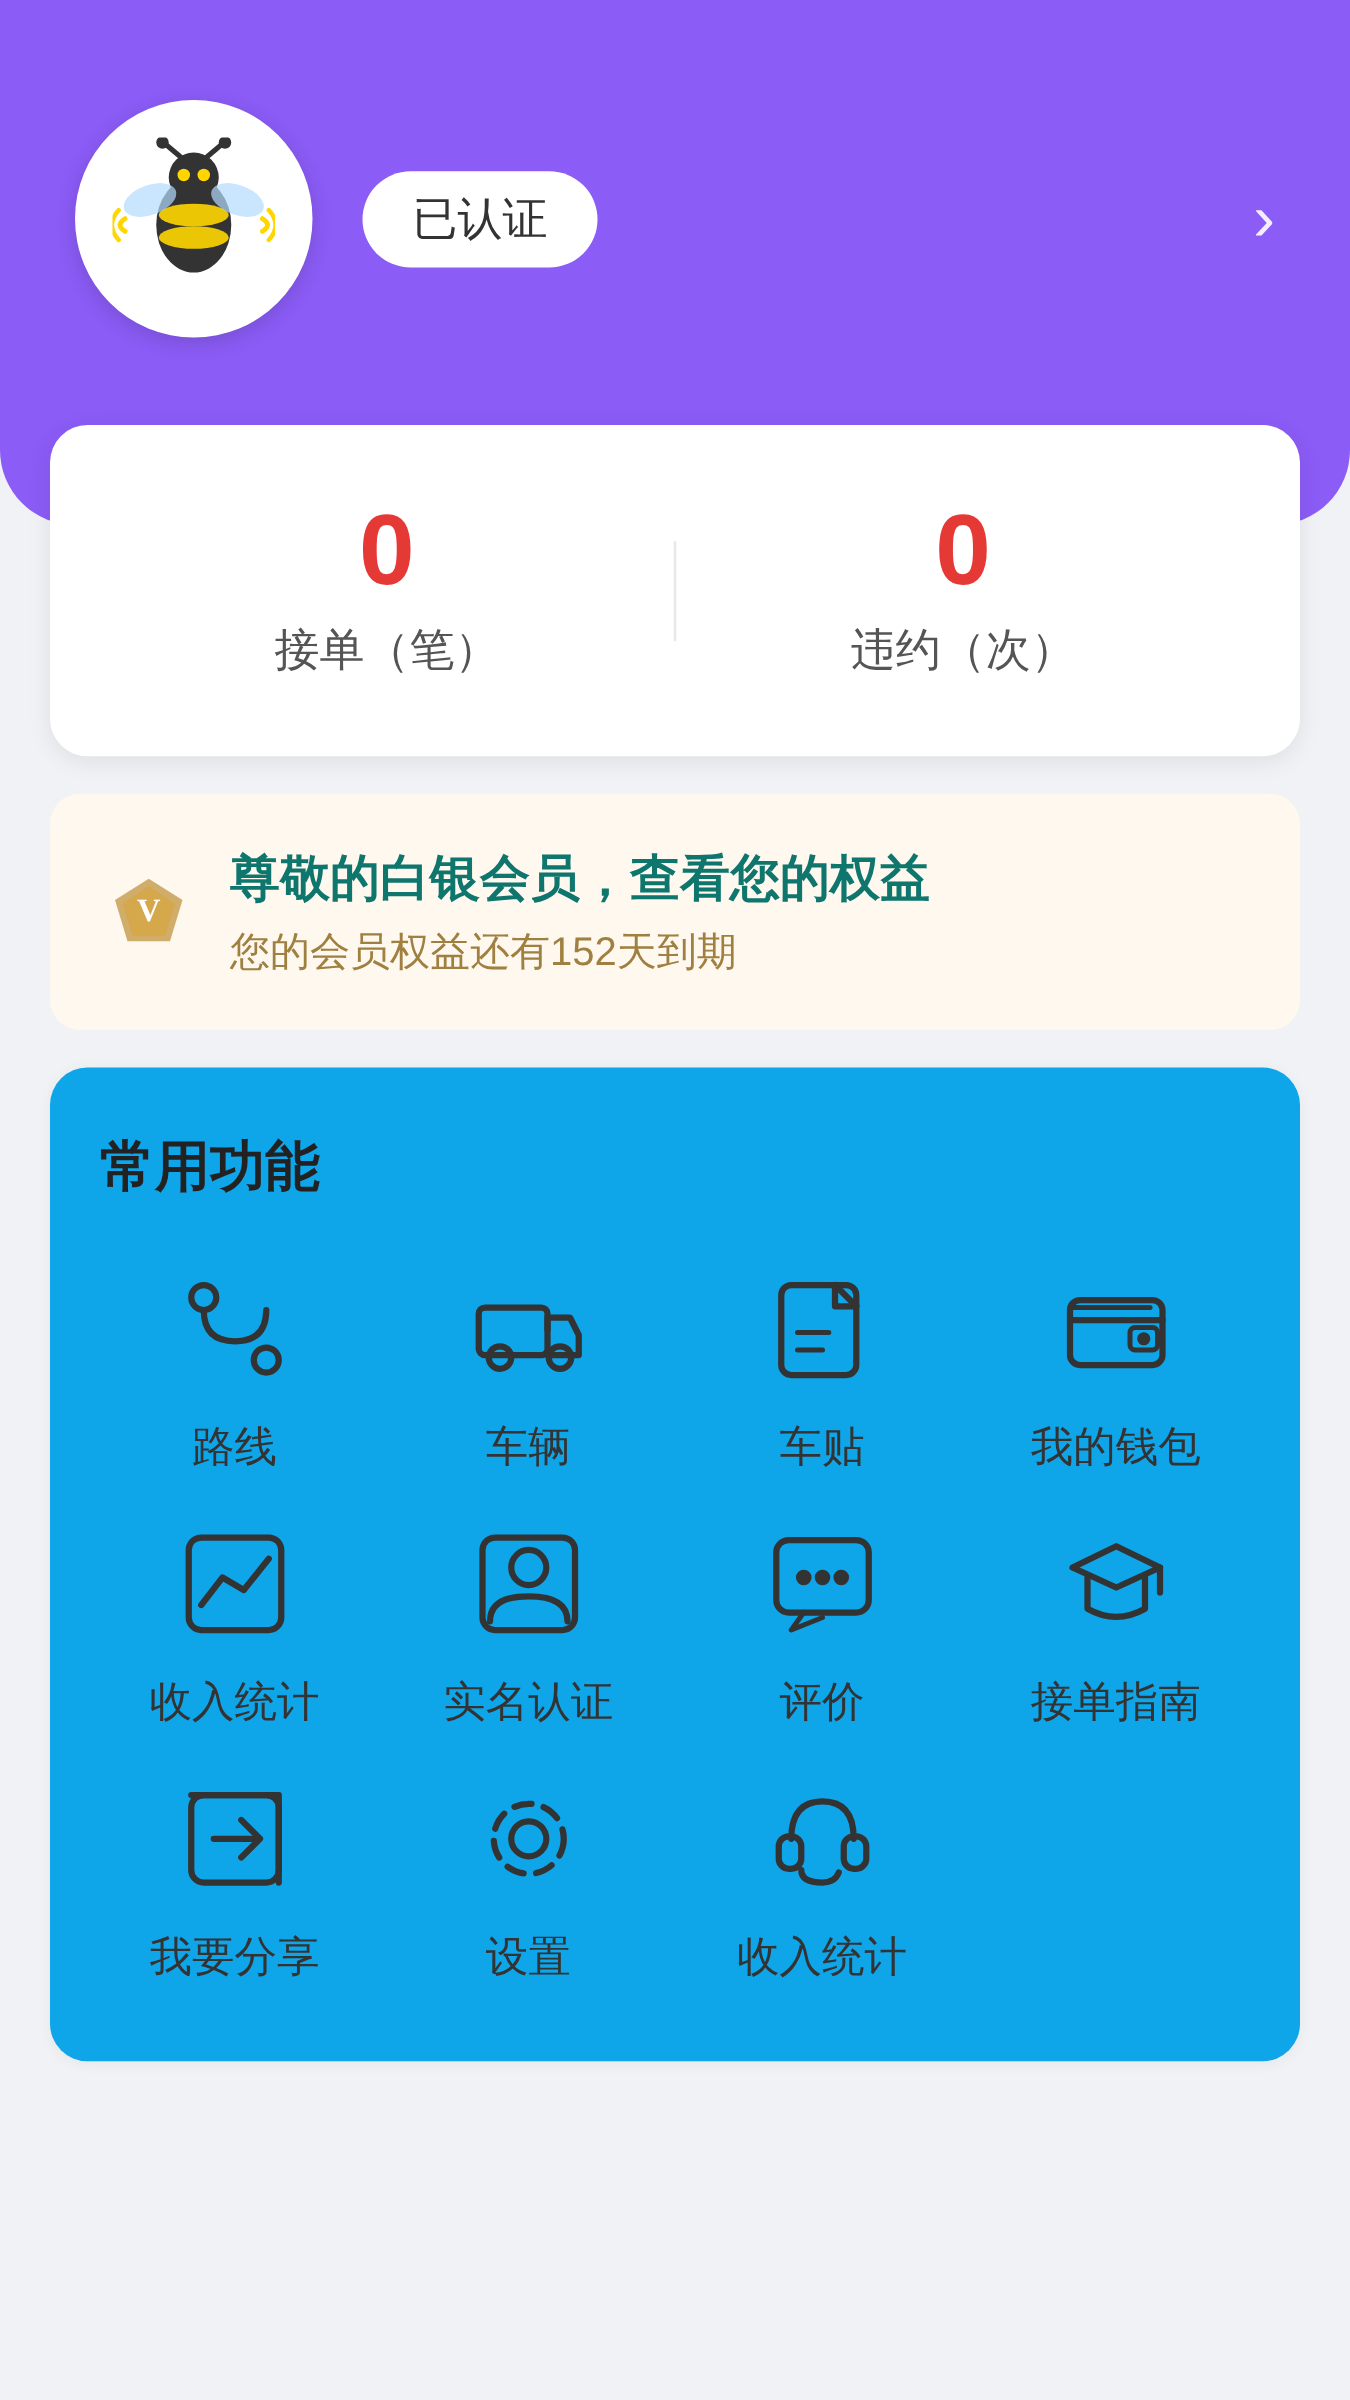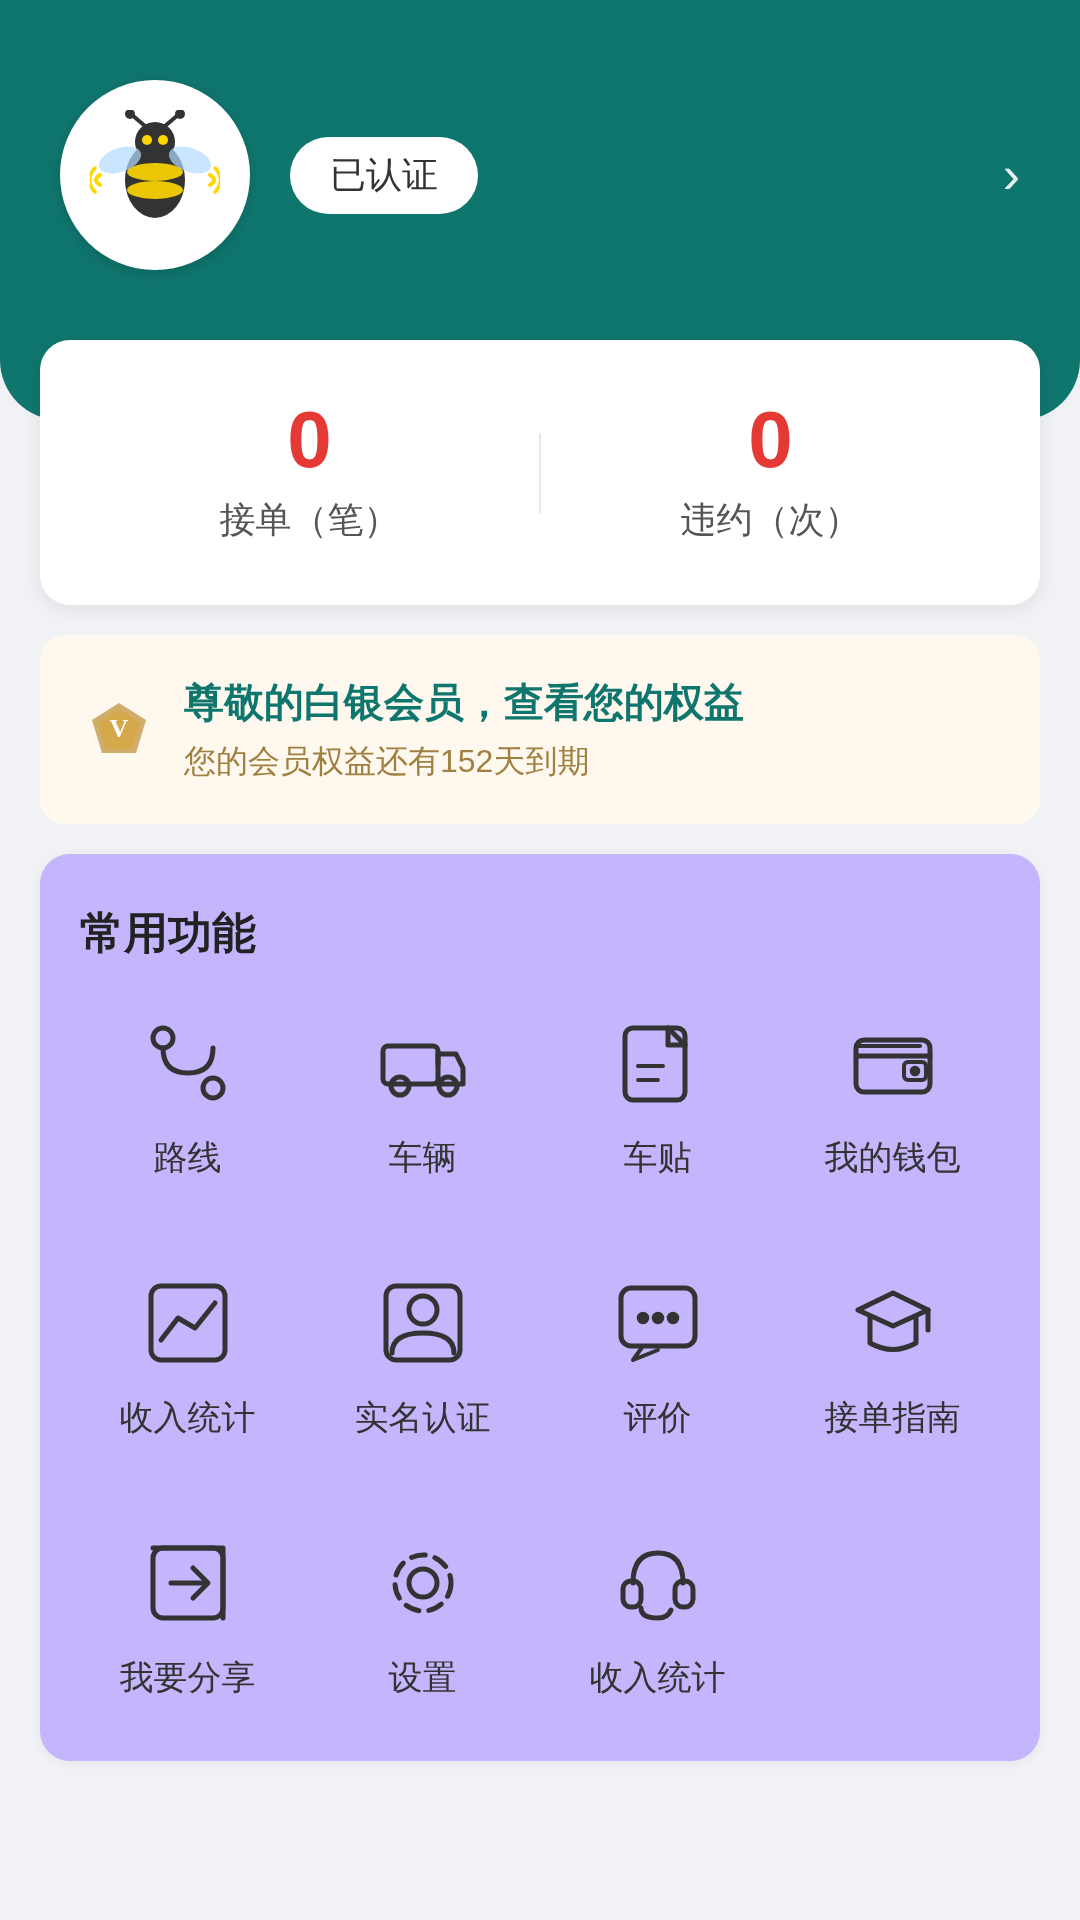--- a/index.html
+++ b/index.html
@@ -7,21 +7,21 @@
     body {
       font-family: -apple-system, "PingFang SC", "Helvetica Neue", sans-serif;
       background: #f0f2f5;
       width: 1080px;
       min-height: 1920px;
       overflow-x: hidden;
     }
 
     
     .header-bg {
-      background: #0f766e;
+      background: #8b5cf6;
       width: 100%;
       height: 420px;
       position: relative;
       padding: 80px 60px 0;
       border-radius: 0 0 60px 60px;
     }
 
     .header-row {
       display: flex;
       align-items: center;
@@ -126,38 +126,38 @@
       margin-bottom: 10px;
     }
 
     .member-subtitle {
       font-size: 32px;
       color: #A08040;
     }
 
     
     .features-card {
-      background: #c4b5fd;
+      background: #0ea5e9;
       border-radius: 30px;
       margin: 0 40px 30px;
       padding: 50px 40px 60px;
       box-shadow: 0 2px 12px rgba(0,0,0,0.05);
     }
 
     .features-title {
       font-size: 44px;
       font-weight: 600;
       color: #222;
       margin-bottom: 50px;
     }
 
     .features-grid {
       display: grid;
       grid-template-columns: repeat(4, 1fr);
-      gap: 92px 20px;
+      gap: 36px 20px;
     }
 
     .feature-item {
       display: flex;
       flex-direction: column;
       align-items: center;
       gap: 22px;
       cursor: pointer;
     }
 

